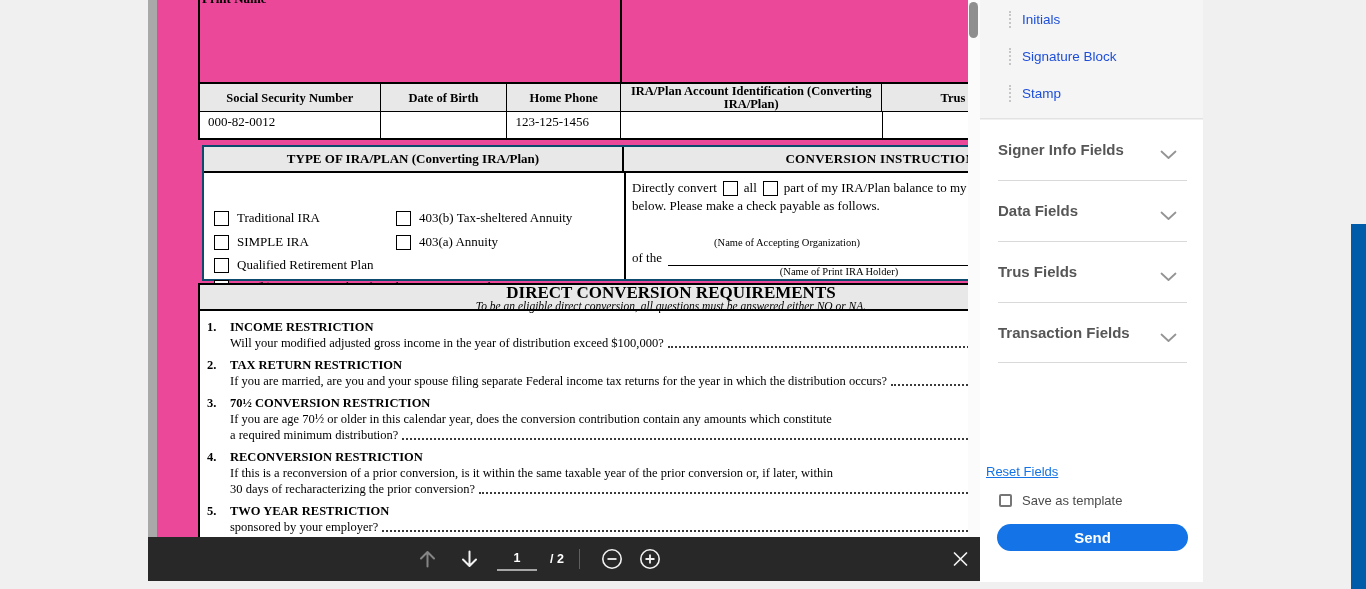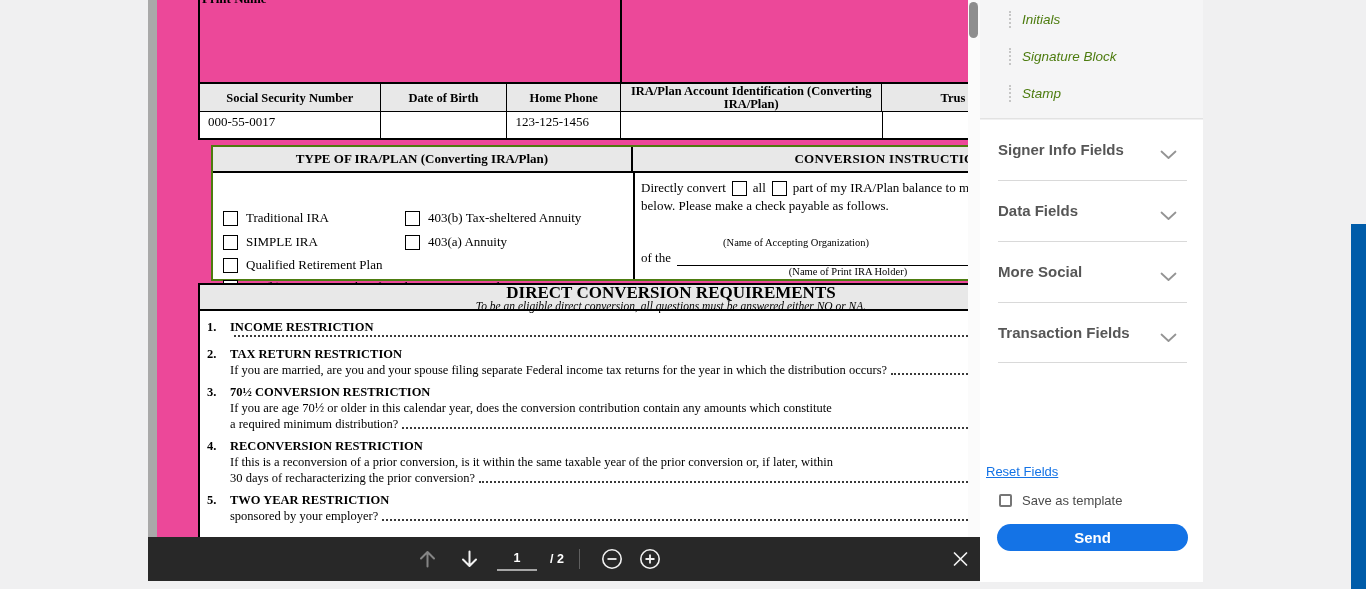--- a/index.html
+++ b/index.html
@@ -25,21 +25,21 @@
   .row-h .cell { border-right:1px solid #000; font-weight:bold; font-size:12.5px; line-height:13px;
                  text-align:center; padding-top:1px; display:flex; flex-direction:column; justify-content:center; }
   .row-v { position:absolute; left:41px; top:112px; width:944px; height:28px; border-left:2px solid #000;
            border-bottom:2px solid #000; display:flex; background:#fff; }
   .row-v .cell { border-right:1px solid #000; font-size:13px; padding:2px 8px; text-align:left; }
   .w0{width:181px;} .w1{width:127px;} .w2{width:114px;} .w3{width:262px;} .w4{width:260px;}
   .trustee-h { text-align:left !important; padding-left:58px; justify-content:flex-start !important;
                flex-direction:row !important; align-items:center; }
 
   
-  .t2 { position:absolute; left:54px; top:145px; width:944px; height:136px; border:2px solid #4d7c0f; background:#fff; }
+  .t2 { position:absolute; left:45px; top:145px; width:944px; height:136px; border:2px solid #0c4a6e; background:#fff; }
   .t2-head { height:26px; border-bottom:2px solid #000; background:#e8e8e8; display:flex; }
   .t2-head-left { width:420px; border-right:2px solid #000; text-align:center; font-weight:bold;
                   font-size:13px; line-height:24px; }
   .t2-head-right { flex:1; text-align:center; font-weight:bold; font-size:13px; line-height:24px; letter-spacing:.3px; }
   .t2-body { position:relative; height:106px; }
   .t2-vdiv { position:absolute; left:420px; top:0; width:2px; height:106px; background:#000; }
   .cbitem { position:absolute; display:flex; align-items:center; gap:8px; font-size:13px; white-space:nowrap; }
   .cbx { width:15px; height:15px; border:1.5px solid #000; background:#fff; flex:none; }
   .conv { position:absolute; left:422px; top:0; right:0; bottom:0; font-size:13px; }
   .conv-l1 { position:absolute; left:6px; top:7px; display:flex; align-items:center; gap:6px; white-space:nowrap; }
@@ -73,21 +73,21 @@
               border-bottom:2px solid #a6a6a6; }
   .pg-total { left:392px; width:34px; color:#fff; font-size:12.5px; font-weight:bold; cursor:default; }
   .tb-div { left:431px; width:1px; height:20px; background:#5f5f5f; cursor:default; }
 
   
   .panel { position:absolute; left:980px; top:0; width:223px; height:589px; }
   .panel-top { position:absolute; top:0; left:0; right:0; height:119px; background:#f5f5f6;
                border-bottom:1px solid #e2e2e2; padding-top:1px; }
   .fitem { height:37px; display:flex; align-items:center; padding-left:29px; cursor:grab; }
   .drag-handle { height:17px; width:3px; border-left:2px dotted #c6c6c6; margin-right:10px; }
-  .fitem span.lbl { font-size:13.5px; color:#4d7c0f;font-style:italic; }
+  .fitem span.lbl { font-size:13.5px; color:#1d4ed8; }
   .panel-body { position:absolute; top:120px; left:0; right:0; height:462px; background:#ffffff; }
   .sec-h { position:absolute; left:18px; font-size:15px; font-weight:bold; color:#565656; cursor:pointer; }
   .sec-chev { position:absolute; left:180px; cursor:pointer; }
   .sec-div { position:absolute; left:18px; width:189px; height:1px; background:#d9d9d9; }
   .reset { position:absolute; left:6px; top:344px; font-size:13px; color:#1473e6;
            text-decoration:underline; cursor:pointer; }
   .savetpl { position:absolute; left:19px; top:373px; display:flex; align-items:center; gap:10px; cursor:pointer; }
   .savetpl .box { width:13px; height:13px; border:2px solid #767676; border-radius:2px; background:#fff; }
   .savetpl .lbl { font-size:13px; color:#4b4b4b; }
   .send-btn { position:absolute; left:17px; top:404px; width:191px; height:27px; border-radius:14px;
@@ -112,21 +112,21 @@
 
       <div class="row-h">
         <div class="cell w0">Social Security Number</div>
         <div class="cell w1">Date of Birth</div>
         <div class="cell w2">Home Phone</div>
         <div class="cell w3">IRA/Plan Account Identification (Converting IRA/Plan)</div>
         <div class="cell w4 trustee-h">Trus</div>
       </div>
 
       <div class="row-v">
-        <div class="cell w0">000-55-0017</div>
+        <div class="cell w0">000-82-0012</div>
         <div class="cell w1"></div>
         <div class="cell w2">123-125-1456</div>
         <div class="cell w3"></div>
         <div class="cell w4"></div>
       </div>
 
       <div class="t2">
         <div class="t2-head">
           <div class="t2-head-left">TYPE OF IRA/PLAN (Converting IRA/Plan)</div>
           <div class="t2-head-right">CONVERSION INSTRUCTIONS</div>
@@ -184,20 +184,21 @@
           <div class="t3-sub">To be an eligible direct conversion, all questions must be answered either NO or NA.</div>
         </div>
         <div class="t3-body">
 
           <div class="q">
             <div class="q-t">
                 <span class="q-num">1.</span>
                 <span>INCOME RESTRICTION</span>
               </div>
             <div class="q-l">
+                <span>Will your modified adjusted gross income in the year of distribution exceed $100,000?</span>
                 <div class="leader"></div>
               </div>
           </div>
 
           <div class="q">
             <div class="q-t">
                 <span class="q-num">2.</span>
                 <span>TAX RETURN RESTRICTION</span>
               </div>
             <div class="q-l">
@@ -313,21 +314,21 @@
       <div class="sec-div" style="top:60px;"></div>
 
       <div class="sec-h" style="top:82px;">Data Fields</div>
       <div class="sec-chev" style="top:87px;">
         <svg width="17" height="10" viewBox="0 0 17 10">
             <path d="M1.5 1.5 L8.5 8 L15.5 1.5" fill="none" stroke="#949494" stroke-width="1.8" stroke-linecap="round" stroke-linejoin="round"></path>
           </svg>
       </div>
       <div class="sec-div" style="top:121px;"></div>
 
-      <div class="sec-h" style="top:143px;">More Social</div>
+      <div class="sec-h" style="top:143px;">Trus Fields</div>
       <div class="sec-chev" style="top:148px;">
         <svg width="17" height="10" viewBox="0 0 17 10">
             <path d="M1.5 1.5 L8.5 8 L15.5 1.5" fill="none" stroke="#949494" stroke-width="1.8" stroke-linecap="round" stroke-linejoin="round"></path>
           </svg>
       </div>
       <div class="sec-div" style="top:182px;"></div>
 
       <div class="sec-h" style="top:204px;">Transaction Fields</div>
       <div class="sec-chev" style="top:209px;">
         <svg width="17" height="10" viewBox="0 0 17 10">

